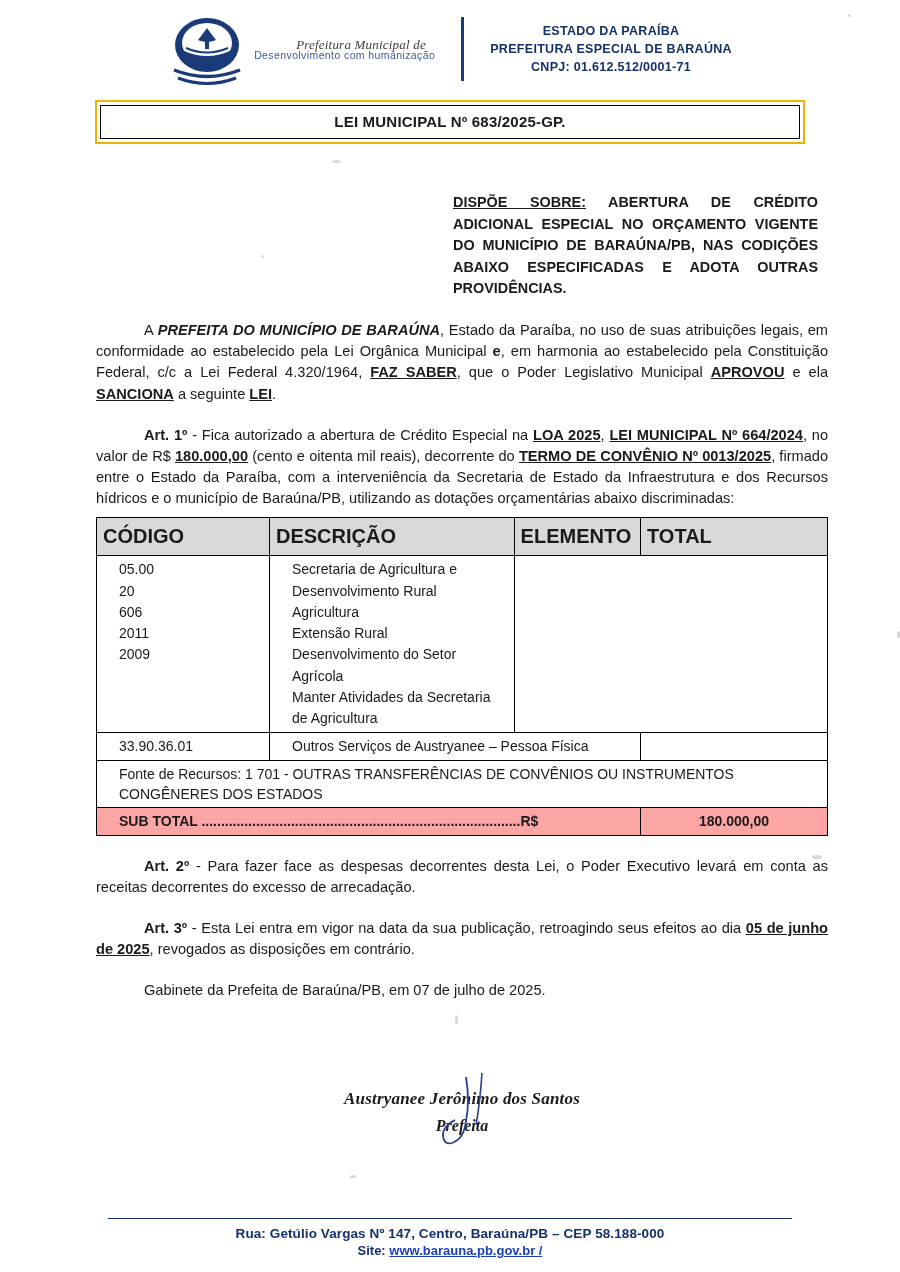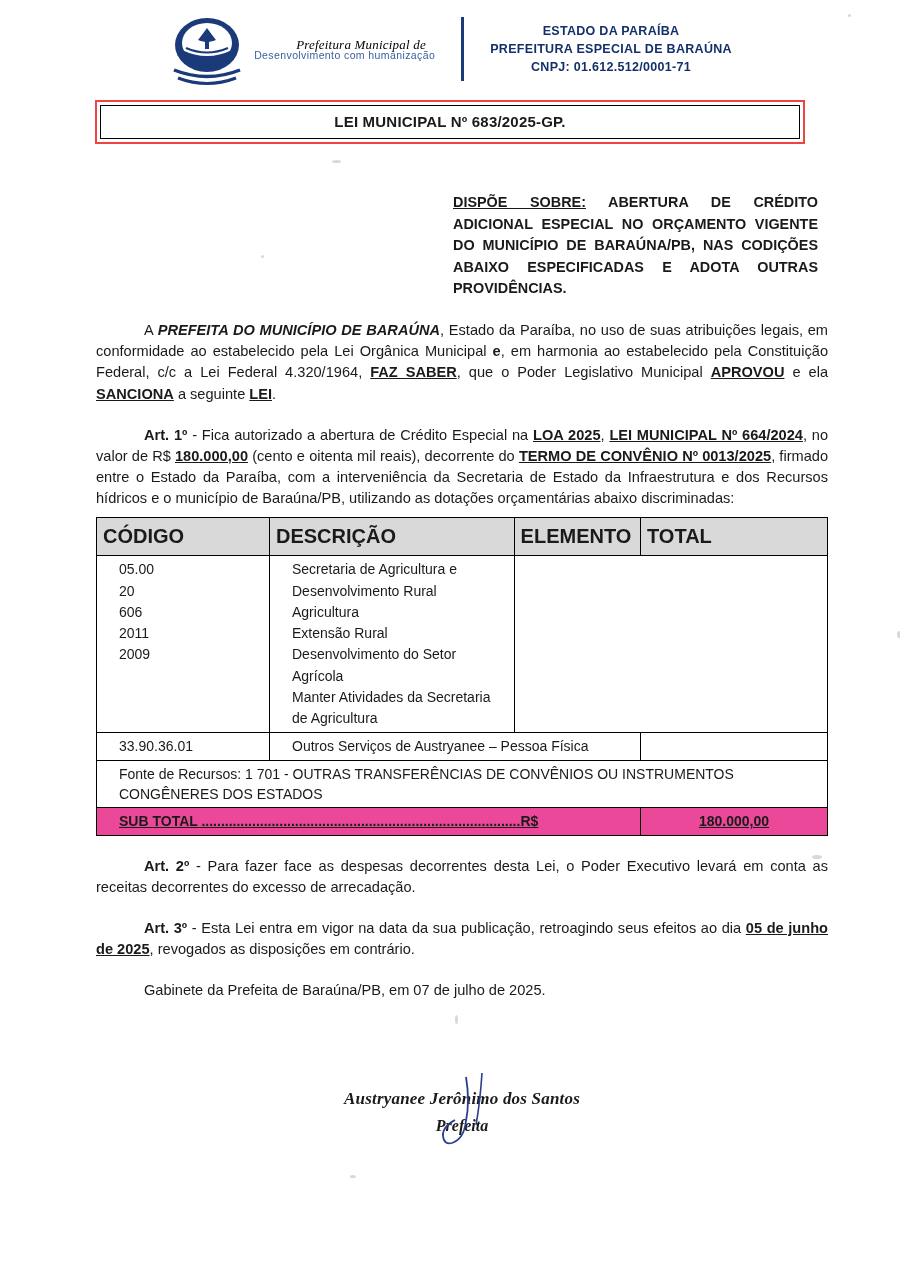--- a/index.html
+++ b/index.html
@@ -45,21 +45,21 @@
   .crest svg { display: block; }
   .wordmark {
     display: flex;
     flex-direction: column;
     line-height: 1;
   }
   .wordmark .pre {
     font-family: "Liberation Serif", serif;
     font-style: italic;
     font-size: 13px;
-    color: #000000;
+    color: #404040;
     letter-spacing: .2px;
     margin-left: 42px;
     margin-bottom: -2px;
   }
   .wordmark .name {
     font-family: "Liberation Serif", serif;
     font-weight: bold;
     font-size: 52px;
     color: #1b3a7a;
     letter-spacing: -1px;
@@ -88,21 +88,21 @@
     font-weight: bold;
     color: #14306b;
     letter-spacing: .3px;
   }
 
   
   .title-box-wrap {
     margin: 10px 95px 0 95px;
   }
   .title-box {
-    border: 2px solid #ef4444;
+    border: 2px solid #eab308;
     padding: 3px;
   }
   .title-box-inner {
     border: 1px solid #000;
     text-align: center;
     padding: 7px 0 8px 0;
     font-size: 15px;
     font-weight: bold;
     letter-spacing: .2px;
   }
@@ -149,23 +149,22 @@
     background: #d9d9d9;
     font-weight: bold;
     font-size: 20px;
     padding: 4px 6px;
   }
   td.code { width: 128px; }
   td.total { width: 142px; }
   td.elem { width: 235px; }
   .cell-stack { line-height: 1.52; }
   .subtotal-row td {
-    background: #ec4899;
+    background: #fca5a5;
     font-weight: normal;
-    text-decoration: underline;
   }
   .subtotal-row .lbl { font-weight: bold; }
   .subtotal-row .val {
     text-align: center;
     font-weight: bold;
   }
 
   
   .sign {
     margin-top: 86px;
@@ -348,14 +347,21 @@
       <svg class="scribble" width="150" height="80" viewBox="0 0 150 80" xmlns="http://www.w3.org/2000/svg">
         <path d="M62 6 q4 24 0 44 q-2 18 -14 22 q-8 2 -9 -7 q-1 -9 12 -16" stroke="#2a3f8f" stroke-width="1.8" fill="none"></path>
         <path d="M78 2 q-2 30 -6 52" stroke="#2a3f8f" stroke-width="1.6" fill="none"></path>
       </svg>
       <div class="nm">Austryanee Jerônimo dos Santos</div>
       <div class="role">Prefeita</div>
     </div>
 
   </div>
 
+  <div class="footer">
+    <hr>
+    <div class="l1">Rua: Getúlio Vargas Nº 147, Centro, Baraúna/PB – CEP 58.188-000</div>
+    <div class="l2">
+      <span>Site: </span><a href="#">www.barauna.pb.gov.br /</a>
+    </div>
+  </div>
 
 </div>
 
 </body></html>

